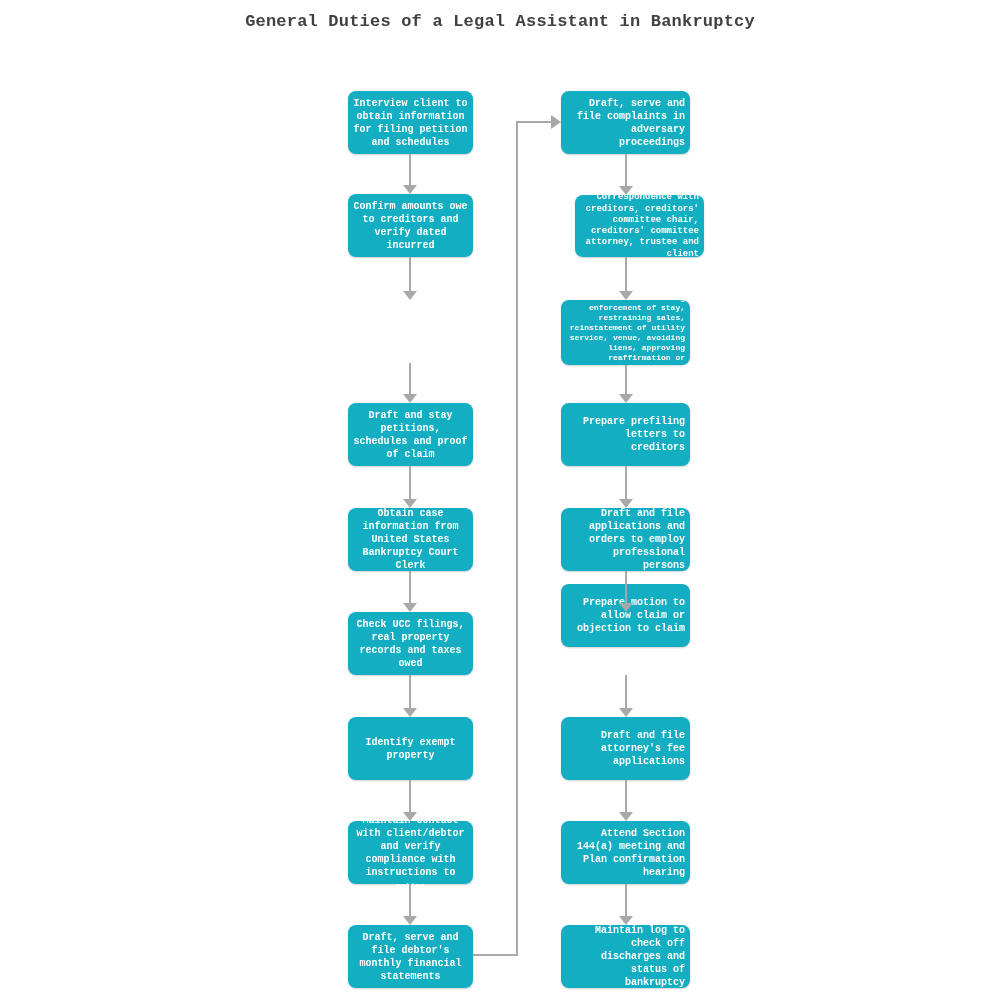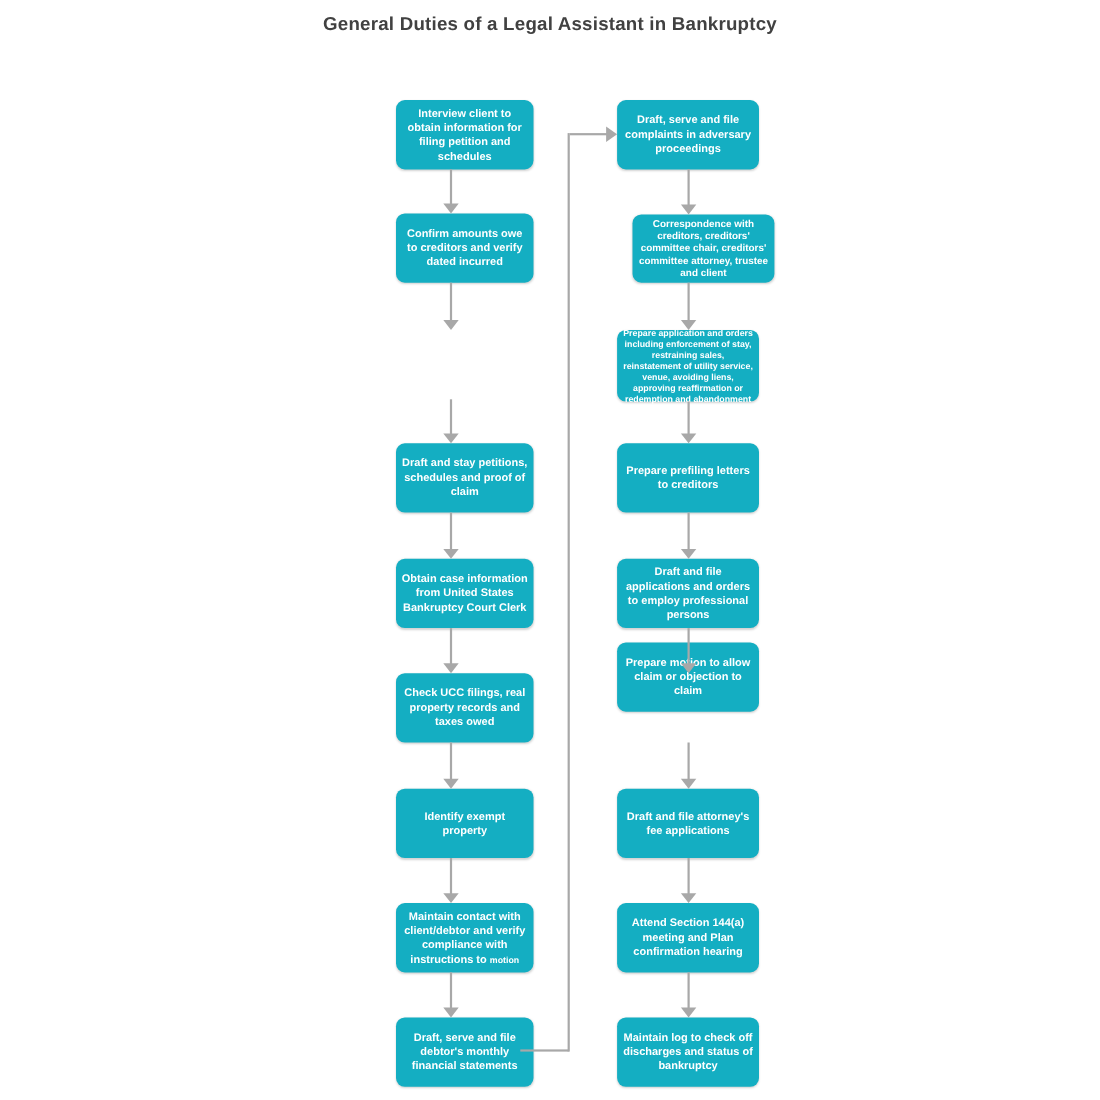--- a/index.html
+++ b/index.html
@@ -1,34 +1,34 @@
 <!DOCTYPE html>
 <html><head>
 <meta charset="utf-8">
 <style>
   html,body { margin:0; padding:0; background:#ffffff; }
   .canvas {
     position:relative; width:1000px; height:1000px; background:#ffffff;
-    font-family:Liberation Sans, sans-serif; overflow:hidden;
+    font-family:Liberation Mono, monospace; overflow:hidden;
   }
   .title {
     position:absolute; top:12px; left:0; width:1000px; text-align:center;
     font-size:17px; font-weight:bold; color:#414141; letter-spacing:0.2px;
   }
   .node {
     position:absolute; background:#14aec2; border-radius:8px; color:#ffffff;
     font-weight:bold; display:flex; align-items:center; justify-content:center;
     text-align:center; font-size:10px; line-height:1.3; padding:2px 5px;
     box-sizing:border-box; box-shadow:0 1px 2px rgba(0,0,0,0.18);
   }
   .node.small-text { font-size:9px; line-height:1.25;margin-left:14px; }
   .node.tiny-text  { font-size:8px; line-height:1.25; }
   .small-suffix    { font-size:8px; }
-  .col-left  { left:348px; width:125px; height:63px;margin-left:12px; }
-  .col-right { left:561px; width:129px; height:63px; }
+  .col-left  { left:348px; width:125px; height:63px; }
+  .col-right { left:561px; width:129px; height:63px;text-align:right; }
   .arrow-v { position:absolute; width:14px; }
   .arrow-v::before {
     content:""; position:absolute; left:6px; top:0; bottom:8px; width:2px; background:#a8a8a8;
   }
   .arrow-v::after {
     content:""; position:absolute; left:0; bottom:0; width:0; height:0;
     border-left:7px solid transparent; border-right:7px solid transparent;
     border-top:9px solid #a8a8a8;
   }
   .al { left:403px; } 

